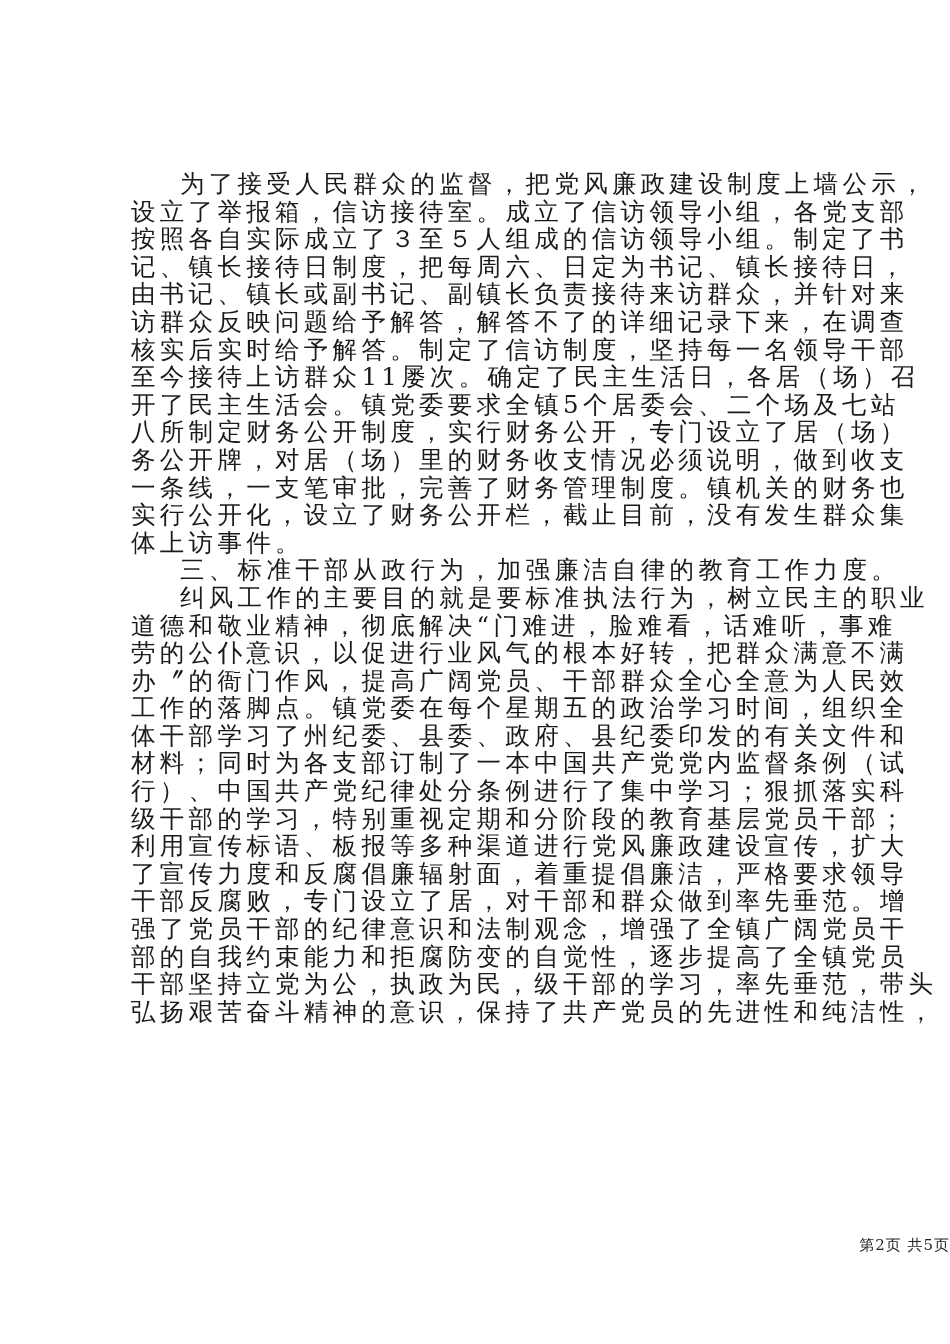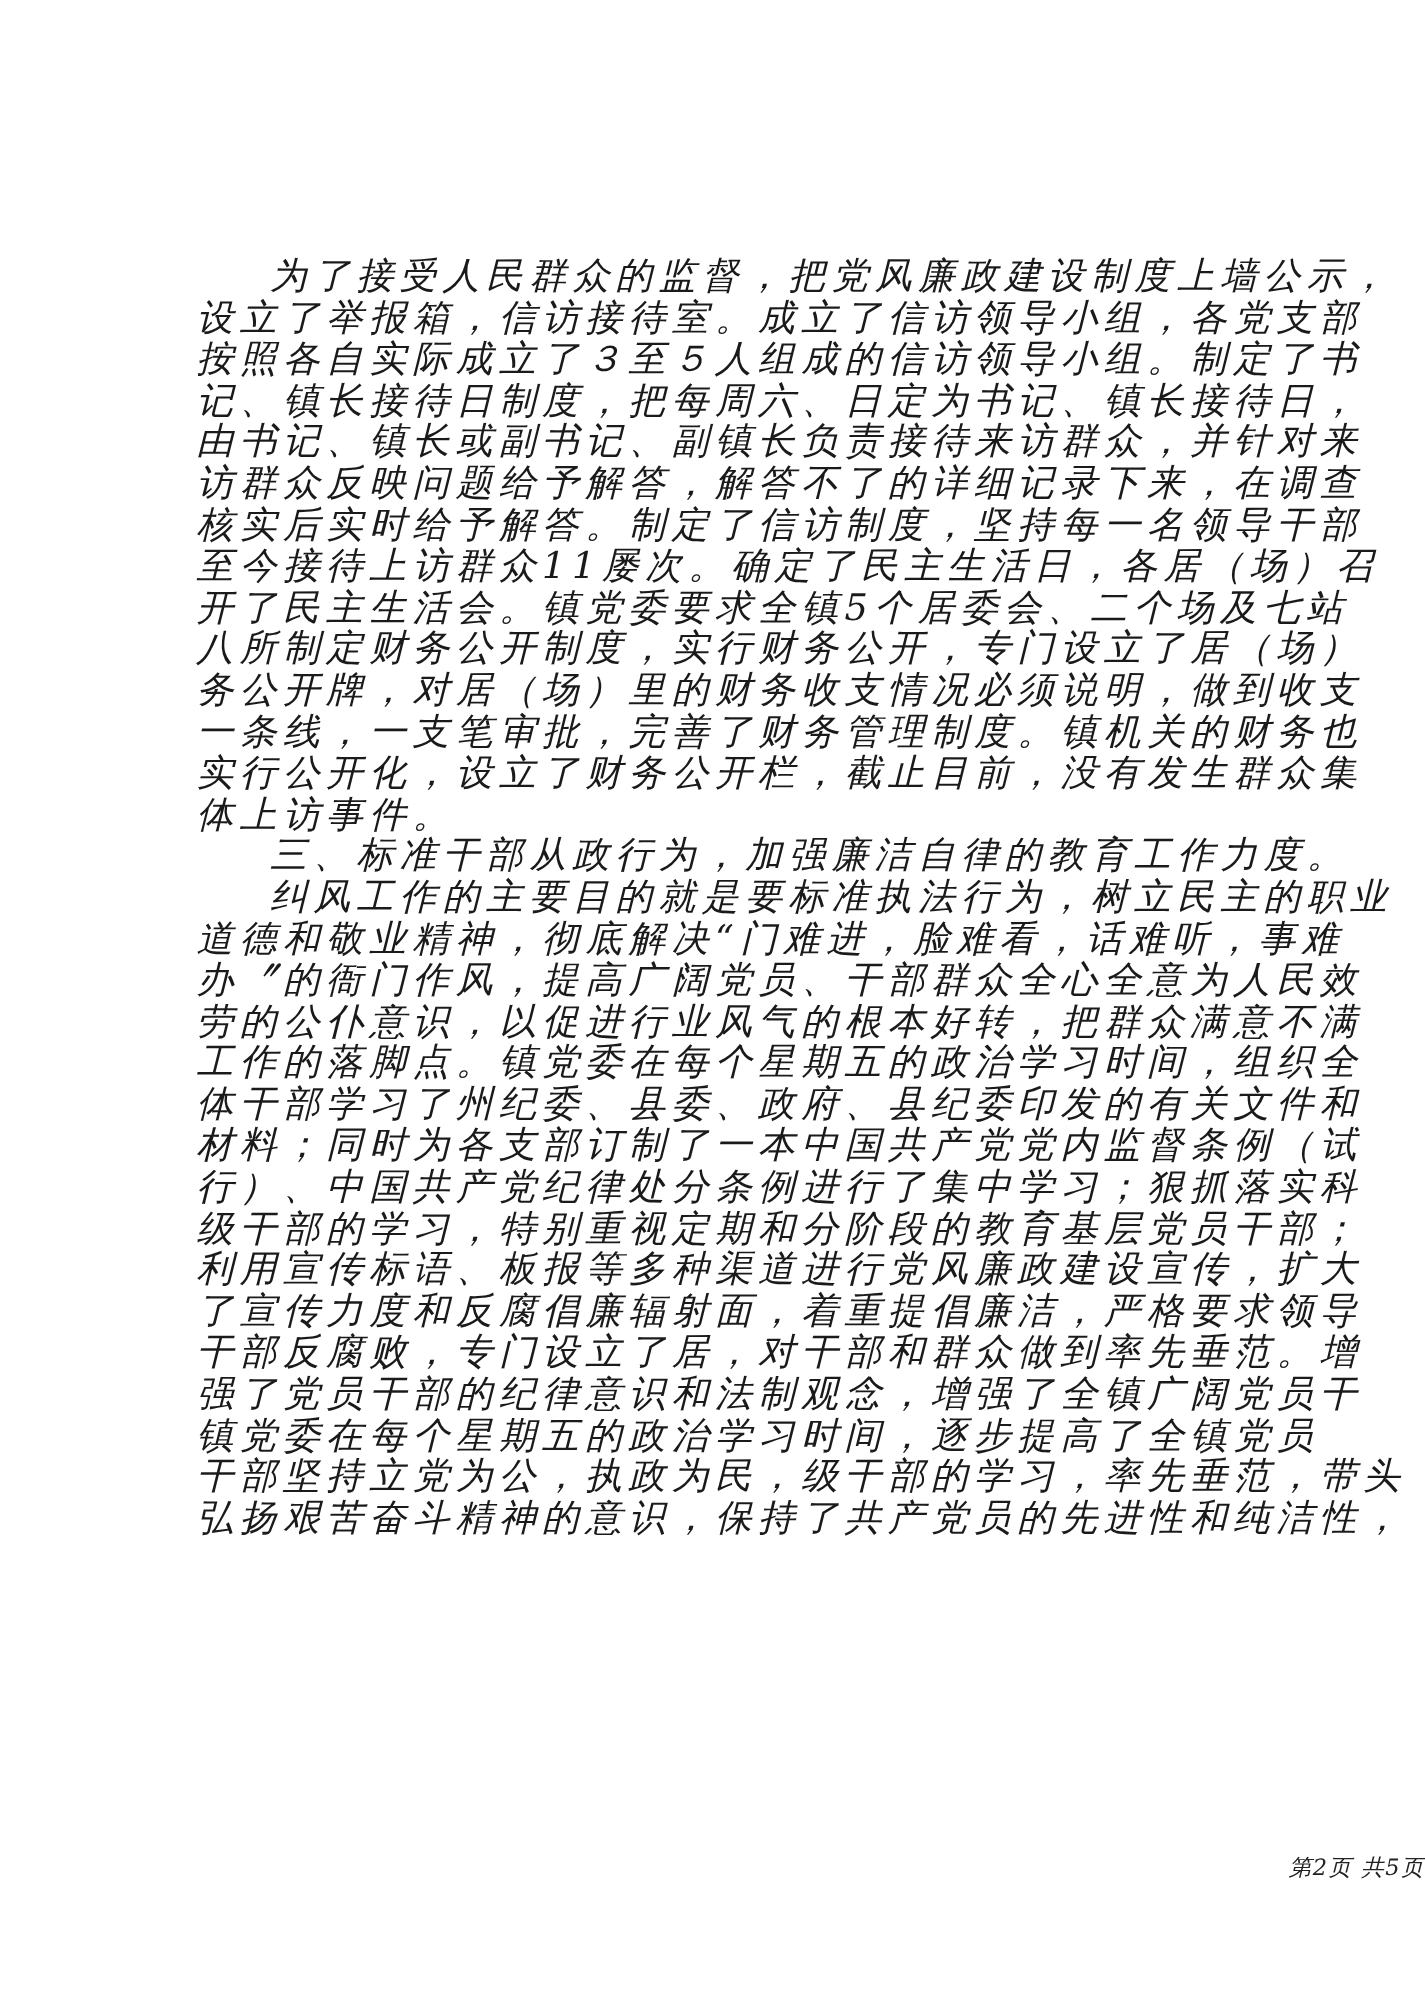--- a/index.html
+++ b/index.html
@@ -1,17 +1,17 @@
 <!DOCTYPE html>
 <html><head>
 <meta charset="utf-8">
 <style>
   html, body { margin: 0; padding: 0; background: #ffffff; }
   body { width: 950px; height: 1344px; position: relative; overflow: hidden; }
-  .page { position: absolute; left: 0; top: 0; width: 950px; height: 1344px; background: #fff; font-style: italic; }
+  .page { position: absolute; left: 0; top: 0; width: 950px; height: 1344px; background: #fff; }
   .content {
     position: absolute; left: 131px; top: 170px; width: 700px;
     font-family: "DejaVu Serif", "Liberation Serif", serif;
     font-size: 24.5px; line-height: 27.6px; color: #1a1a1a;
     letter-spacing: 4.3px;
   }
   .line { white-space: nowrap; height: 27.6px; }
   .indent { padding-left: 49px; }
   .footer {
     position: absolute; left: 0; width: 950px; top: 1236px; text-align: right;
@@ -39,30 +39,30 @@
       <div class="line">一条线，一支笔审批，完善了财务管理制度。镇机关的财务也</div>
       <div class="line">实行公开化，设立了财务公开栏，截止目前，没有发生群众集</div>
       <div class="line">体上访事件。</div>
     </div>
     <div>
       <div class="line indent">三、标准干部从政行为，加强廉洁自律的教育工作力度。</div>
     </div>
     <div>
       <div class="line indent">纠风工作的主要目的就是要标准执法行为，树立民主的职业</div>
       <div class="line">道德和敬业精神，彻底解决“门难进，脸难看，话难听，事难</div>
+      <div class="line">劳的公仆意识，以促进行业风气的根本好转，把群众满意不满</div>
       <div class="line">办〞的衙门作风，提高广阔党员、干部群众全心全意为人民效</div>
-      <div class="line">劳的公仆意识，以促进行业风气的根本好转，把群众满意不满</div>
       <div class="line">工作的落脚点。镇党委在每个星期五的政治学习时间，组织全</div>
       <div class="line">体干部学习了州纪委、县委、政府、县纪委印发的有关文件和</div>
       <div class="line">材料；同时为各支部订制了一本中国共产党党内监督条例（试</div>
       <div class="line">行）、中国共产党纪律处分条例进行了集中学习；狠抓落实科</div>
       <div class="line">级干部的学习，特别重视定期和分阶段的教育基层党员干部；</div>
       <div class="line">利用宣传标语、板报等多种渠道进行党风廉政建设宣传，扩大</div>
       <div class="line">了宣传力度和反腐倡廉辐射面，着重提倡廉洁，严格要求领导</div>
       <div class="line">干部反腐败，专门设立了居，对干部和群众做到率先垂范。增</div>
       <div class="line">强了党员干部的纪律意识和法制观念，增强了全镇广阔党员干</div>
-      <div class="line">镇党委在每个星期五的政治学习时间，逐步提高了全镇党员</div>
+      <div class="line">部的自我约束能力和拒腐防变的自觉性，逐步提高了全镇党员</div>
       <div class="line">干部坚持立党为公，执政为民，级干部的学习，率先垂范，带头</div>
       <div class="line">弘扬艰苦奋斗精神的意识，保持了共产党员的先进性和纯洁性，</div>
     </div>
   </div>
   <div class="footer">第2页  共5页</div>
 </div>
 
 </body></html>

